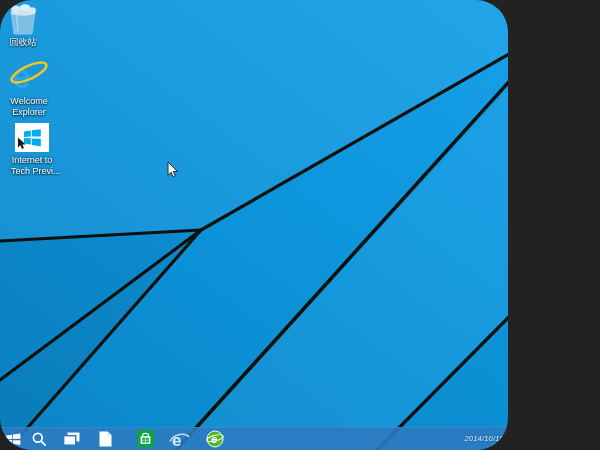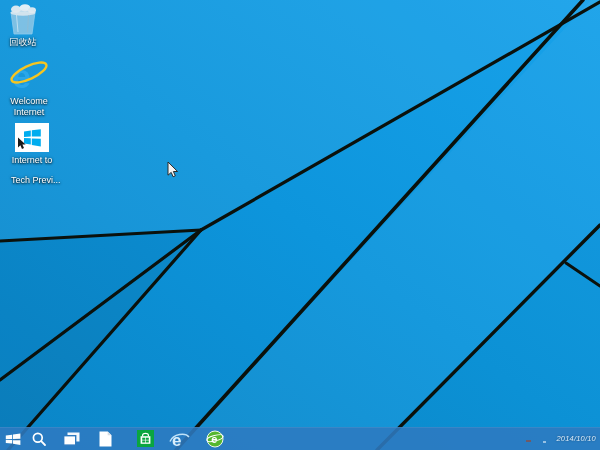--- a/index.html
+++ b/index.html
@@ -1,19 +1,20 @@
 <!DOCTYPE html>
 <html><head>
 <meta charset="utf-8">
 <style>
   html,body{margin:0;padding:0;background:#222;}
   *{box-sizing:border-box;}
   .screen{
-    position:relative;width:600px;height:450px;overflow:hidden;
+    position:relative;width:508px;height:450px;overflow:hidden;
     font-family:"Liberation Sans",sans-serif;
+    border-radius:32px;
     -webkit-font-smoothing:antialiased;
   }
   .wallpaper{position:absolute;inset:0;}
   
   .dicon{position:absolute;text-align:center;cursor:default;}
   .dicon .glyph{display:block;margin:0 auto;}
   .dlabel{
     margin-top:2px;font-size:9px;line-height:11px;color:#fff;
     text-shadow:0 1px 2px rgba(0,0,0,.85),0 0 3px rgba(0,0,0,.6);
     white-space:nowrap;
@@ -81,36 +82,36 @@
     </svg>
     <div class="dlabel">回收站</div>
   </div>
 
   <div class="dicon" style="left:8px;top:57px;width:42px;">
     <svg class="glyph" width="42" height="37" viewBox="0 0 42 37">
       <text x="4" y="31" font-size="34" font-weight="bold" fill="#2aa7e9" font-family="Liberation Sans,sans-serif">e</text>
       <ellipse cx="21" cy="15.5" rx="19" ry="6.5" fill="none" stroke="#f6c51f" stroke-width="2.4" transform="rotate(-25 21 15.5)"></ellipse>
     </svg>
     <div class="dlabel">Welcome</div>
-    <div class="dlabel" style="margin-top:0;">Internet</div>
+    <div class="dlabel" style="margin-top:0;">Explorer</div>
   </div>
 
   <div class="dicon" style="left:11px;top:122px;width:42px;">
     <svg class="glyph" width="36" height="31" viewBox="0 0 36 31">
       <rect x="1" y="1" width="34" height="29" fill="#ffffff"></rect>
       <g fill="#00adef">
         <path d="M10,9.4 L16.8,8.5 V14.6 L10,15.1 Z"></path>
         <path d="M17.8,8.3 L26.8,7.2 V14.5 L17.8,14.6 Z"></path>
         <path d="M10,16.1 L16.8,16.3 V22.4 L10,21.4 Z"></path>
         <path d="M17.8,16.5 L26.8,16.7 V24.5 L17.8,23 Z"></path>
       </g>
       <path d="M4,15.5 l0,10 2.4,-2.2 1.6,3.6 2,-0.9 -1.6,-3.5 3.2,0 Z" fill="#1a1a1a"></path>
     </svg>
     <div class="dlabel">Internet to</div>
-    <div class="dlabel" style="margin-top:9px;">Tech Previ...</div>
+    <div class="dlabel" style="margin-top:0;">Tech Previ...</div>
   </div>
 
   <svg class="cursor" viewBox="0 0 12 18" width="12" height="18">
     <path d="M1,1 L1,14.2 L4.2,11.4 L6.1,15.8 L8.3,14.8 L6.4,10.5 L10.6,10.5 Z" fill="#f4f4f4" stroke="#2b2b2b" stroke-width="1"></path>
   </svg>
 
   <div class="taskbar">
 
     <div class="tbtn" style="left:2px;width:22px;">
       <svg width="16" height="14" viewBox="0 0 16 14">

